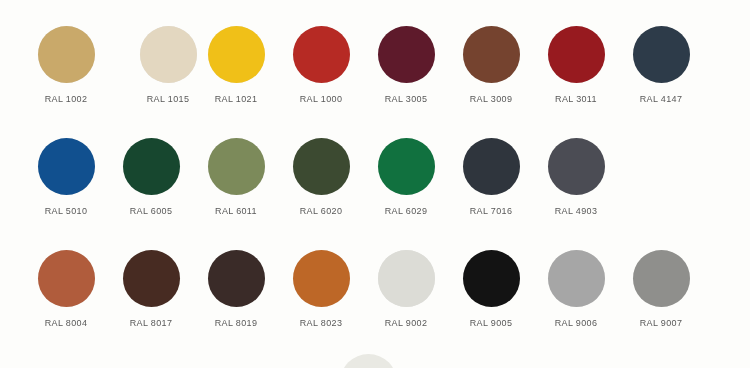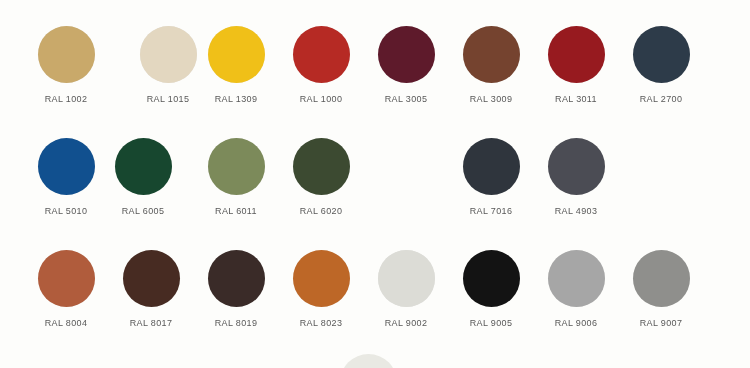--- a/index.html
+++ b/index.html
@@ -90,59 +90,63 @@
       <div class="swatch-cell" style="left: 26px;">
         <div class="swatch-disc" title="RAL 1002" style="background: rgb(201, 169, 106);"></div>
         <span class="swatch-label">RAL 1002</span>
       </div>
       <div class="swatch-cell" style="left: 128px;">
         <div class="swatch-disc" title="RAL 1015" style="background: rgb(227, 215, 192);"></div>
         <span class="swatch-label">RAL 1015</span>
       </div>
       <div class="swatch-cell" style="left: 196px;">
         <div class="swatch-disc" title="RAL 1021" style="background: rgb(240, 192, 24);"></div>
-        <span class="swatch-label">RAL 1309</span>
+        <span class="swatch-label">RAL 1021</span>
       </div>
       <div class="swatch-cell" style="left: 281px;">
         <div class="swatch-disc" title="RAL 3000" style="background: rgb(182, 42, 36);"></div>
         <span class="swatch-label">RAL 1000</span>
       </div>
       <div class="swatch-cell" style="left: 366px;">
         <div class="swatch-disc" title="RAL 3005" style="background: rgb(94, 26, 43);"></div>
         <span class="swatch-label">RAL 3005</span>
       </div>
       <div class="swatch-cell" style="left: 451px;">
         <div class="swatch-disc" title="RAL 3009" style="background: rgb(117, 67, 47);"></div>
         <span class="swatch-label">RAL 3009</span>
       </div>
       <div class="swatch-cell" style="left: 536px;">
         <div class="swatch-disc" title="RAL 3011" style="background: rgb(151, 26, 31);"></div>
         <span class="swatch-label">RAL 3011</span>
       </div>
       <div class="swatch-cell" style="left: 621px;">
         <div class="swatch-disc" title="RAL 5008" style="background: rgb(45, 59, 73);"></div>
-        <span class="swatch-label">RAL 2700</span>
+        <span class="swatch-label">RAL 4147</span>
       </div>
     </div>
   <div class="swatch-row row-1">
       <div class="swatch-cell" style="left: 26px;">
         <div class="swatch-disc" title="RAL 5010" style="background: rgb(17, 80, 143);"></div>
         <span class="swatch-label">RAL 5010</span>
       </div>
-      <div class="swatch-cell" style="left: 103px;">
+      <div class="swatch-cell" style="left: 111px;">
         <div class="swatch-disc" title="RAL 6005" style="background: rgb(23, 71, 47);"></div>
         <span class="swatch-label">RAL 6005</span>
       </div>
       <div class="swatch-cell" style="left: 196px;">
         <div class="swatch-disc" title="RAL 6011" style="background: rgb(124, 138, 90);"></div>
         <span class="swatch-label">RAL 6011</span>
       </div>
       <div class="swatch-cell" style="left: 281px;">
         <div class="swatch-disc" title="RAL 6020" style="background: rgb(60, 74, 49);"></div>
         <span class="swatch-label">RAL 6020</span>
+      </div>
+      <div class="swatch-cell" style="left: 366px;">
+        <div class="swatch-disc" title="RAL 6029" style="background: rgb(17, 113, 63);"></div>
+        <span class="swatch-label">RAL 6029</span>
       </div>
       <div class="swatch-cell" style="left: 451px;">
         <div class="swatch-disc" title="RAL 7016" style="background: rgb(47, 53, 61);"></div>
         <span class="swatch-label">RAL 7016</span>
       </div>
       <div class="swatch-cell" style="left: 536px;">
         <div class="swatch-disc" title="RAL 7024" style="background: rgb(75, 76, 84);"></div>
         <span class="swatch-label">RAL 4903</span>
       </div>
     </div>

